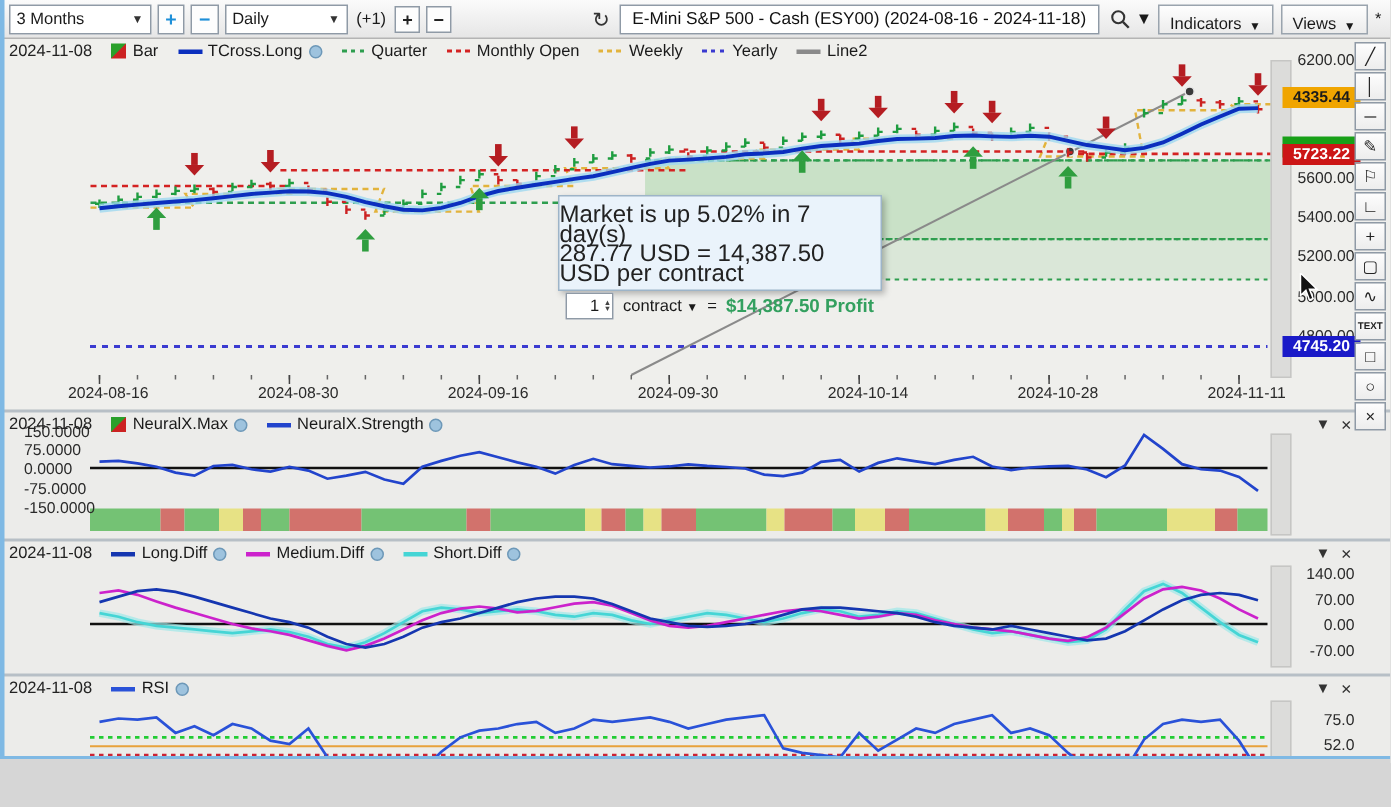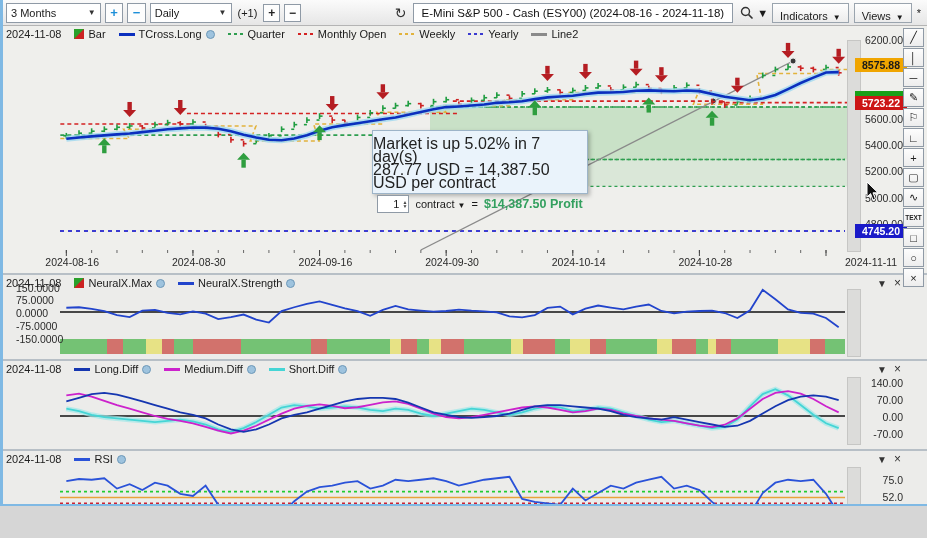--- a/index.html
+++ b/index.html
@@ -428,33 +428,33 @@
       </svg>
     <div class="scroll-strip" style="left:847px;top:14px;width:12px;height:210px;"></div>
     <div id="main-axis">
         <div class="axis-label right-lab" style="top: 8px; right: 24px;">6200.00</div>
         <div class="axis-label right-lab" style="top: 86.75px; right: 24px;">5600.00</div>
         <div class="axis-label right-lab" style="top: 113px; right: 24px;">5400.00</div>
         <div class="axis-label right-lab" style="top: 139.25px; right: 24px;">5200.00</div>
         <div class="axis-label right-lab" style="top: 165.5px; right: 24px;">5000.00</div>
         <div class="axis-label right-lab" style="top: 191.75px; right: 24px;">4800.00</div>
         <div class="axis-label right-lab" style="top: 200px; right: 24px;">4600.00</div>
-        <div class="badge" style="top: 32.0871px; background: rgb(240, 165, 0); color: rgb(26, 26, 26);">8575.88</div>
+        <div class="badge" style="top: 32.0871px; background: rgb(240, 165, 0); color: rgb(26, 26, 26);">4335.44</div>
         <div class="badge" style="top: 65.0125px; background: rgb(24, 160, 24); color: rgb(255, 255, 255);"></div>
         <div class="badge" style="top: 69.5774px; background: rgb(204, 22, 22); color: rgb(255, 255, 255);">5723.22</div>
         <div class="badge" style="top: 197.942px; background: rgb(26, 26, 200); color: rgb(255, 255, 255);">4745.20</div>
       </div>
     <div id="date-axis">
         <div class="axis-label" style="top: 230px; left: 33.3306px;">2024-08-16</div>
         <div class="axis-label" style="top: 230px; left: 159.944px;">2024-08-30</div>
         <div class="axis-label" style="top: 230px; left: 286.556px;">2024-09-16</div>
         <div class="axis-label" style="top: 230px; left: 413.169px;">2024-09-30</div>
         <div class="axis-label" style="top: 230px; left: 539.782px;">2024-10-14</div>
         <div class="axis-label" style="top: 230px; left: 666.395px;">2024-10-28</div>
-        <div class="axis-label" style="top: 230px; left: 793.008px; margin-left: 40px;">2024-11-11</div>
+        <div class="axis-label" style="top: 230px; left: 793.008px;">2024-11-11</div>
       </div>
 
     <div class="tooltip">
       <div class="l1">Market is up 5.02% in 7 day(s)</div>
       <div class="l2">287.77 USD = 14,387.50 USD per contract</div>
       <div class="tt-row">
         <div class="qty-box">
           <span class="qv">1</span>
           <span class="spin">▲<br>▼</span>
         </div>

